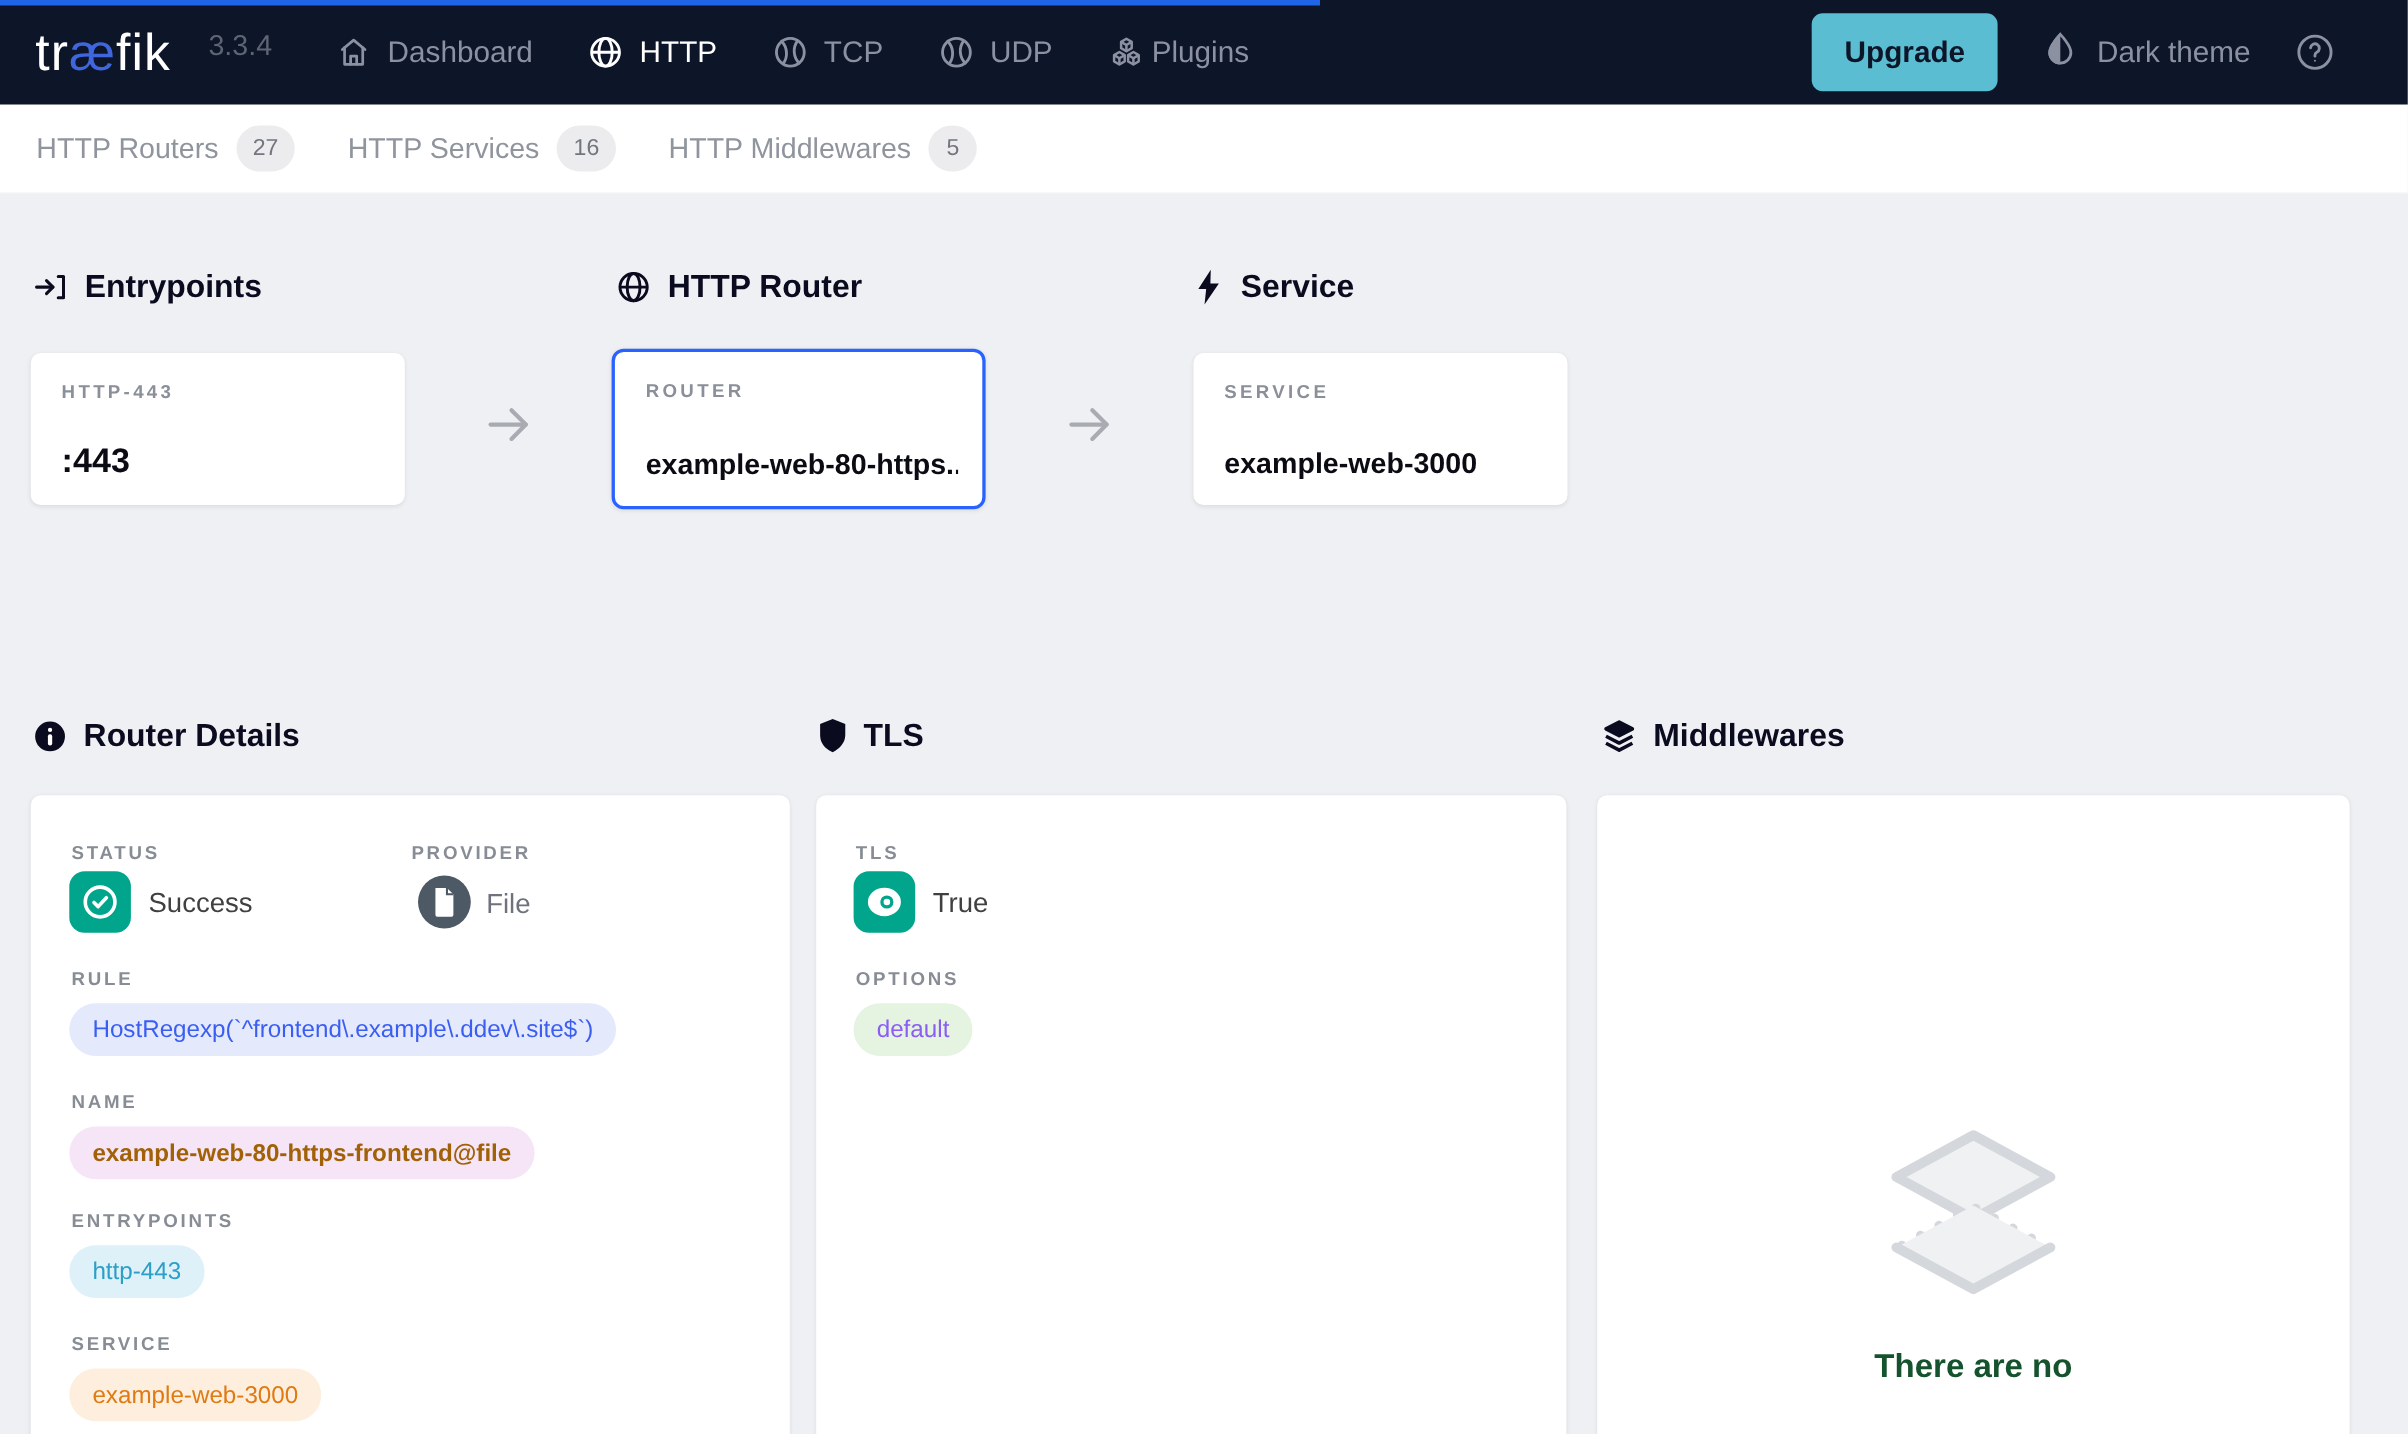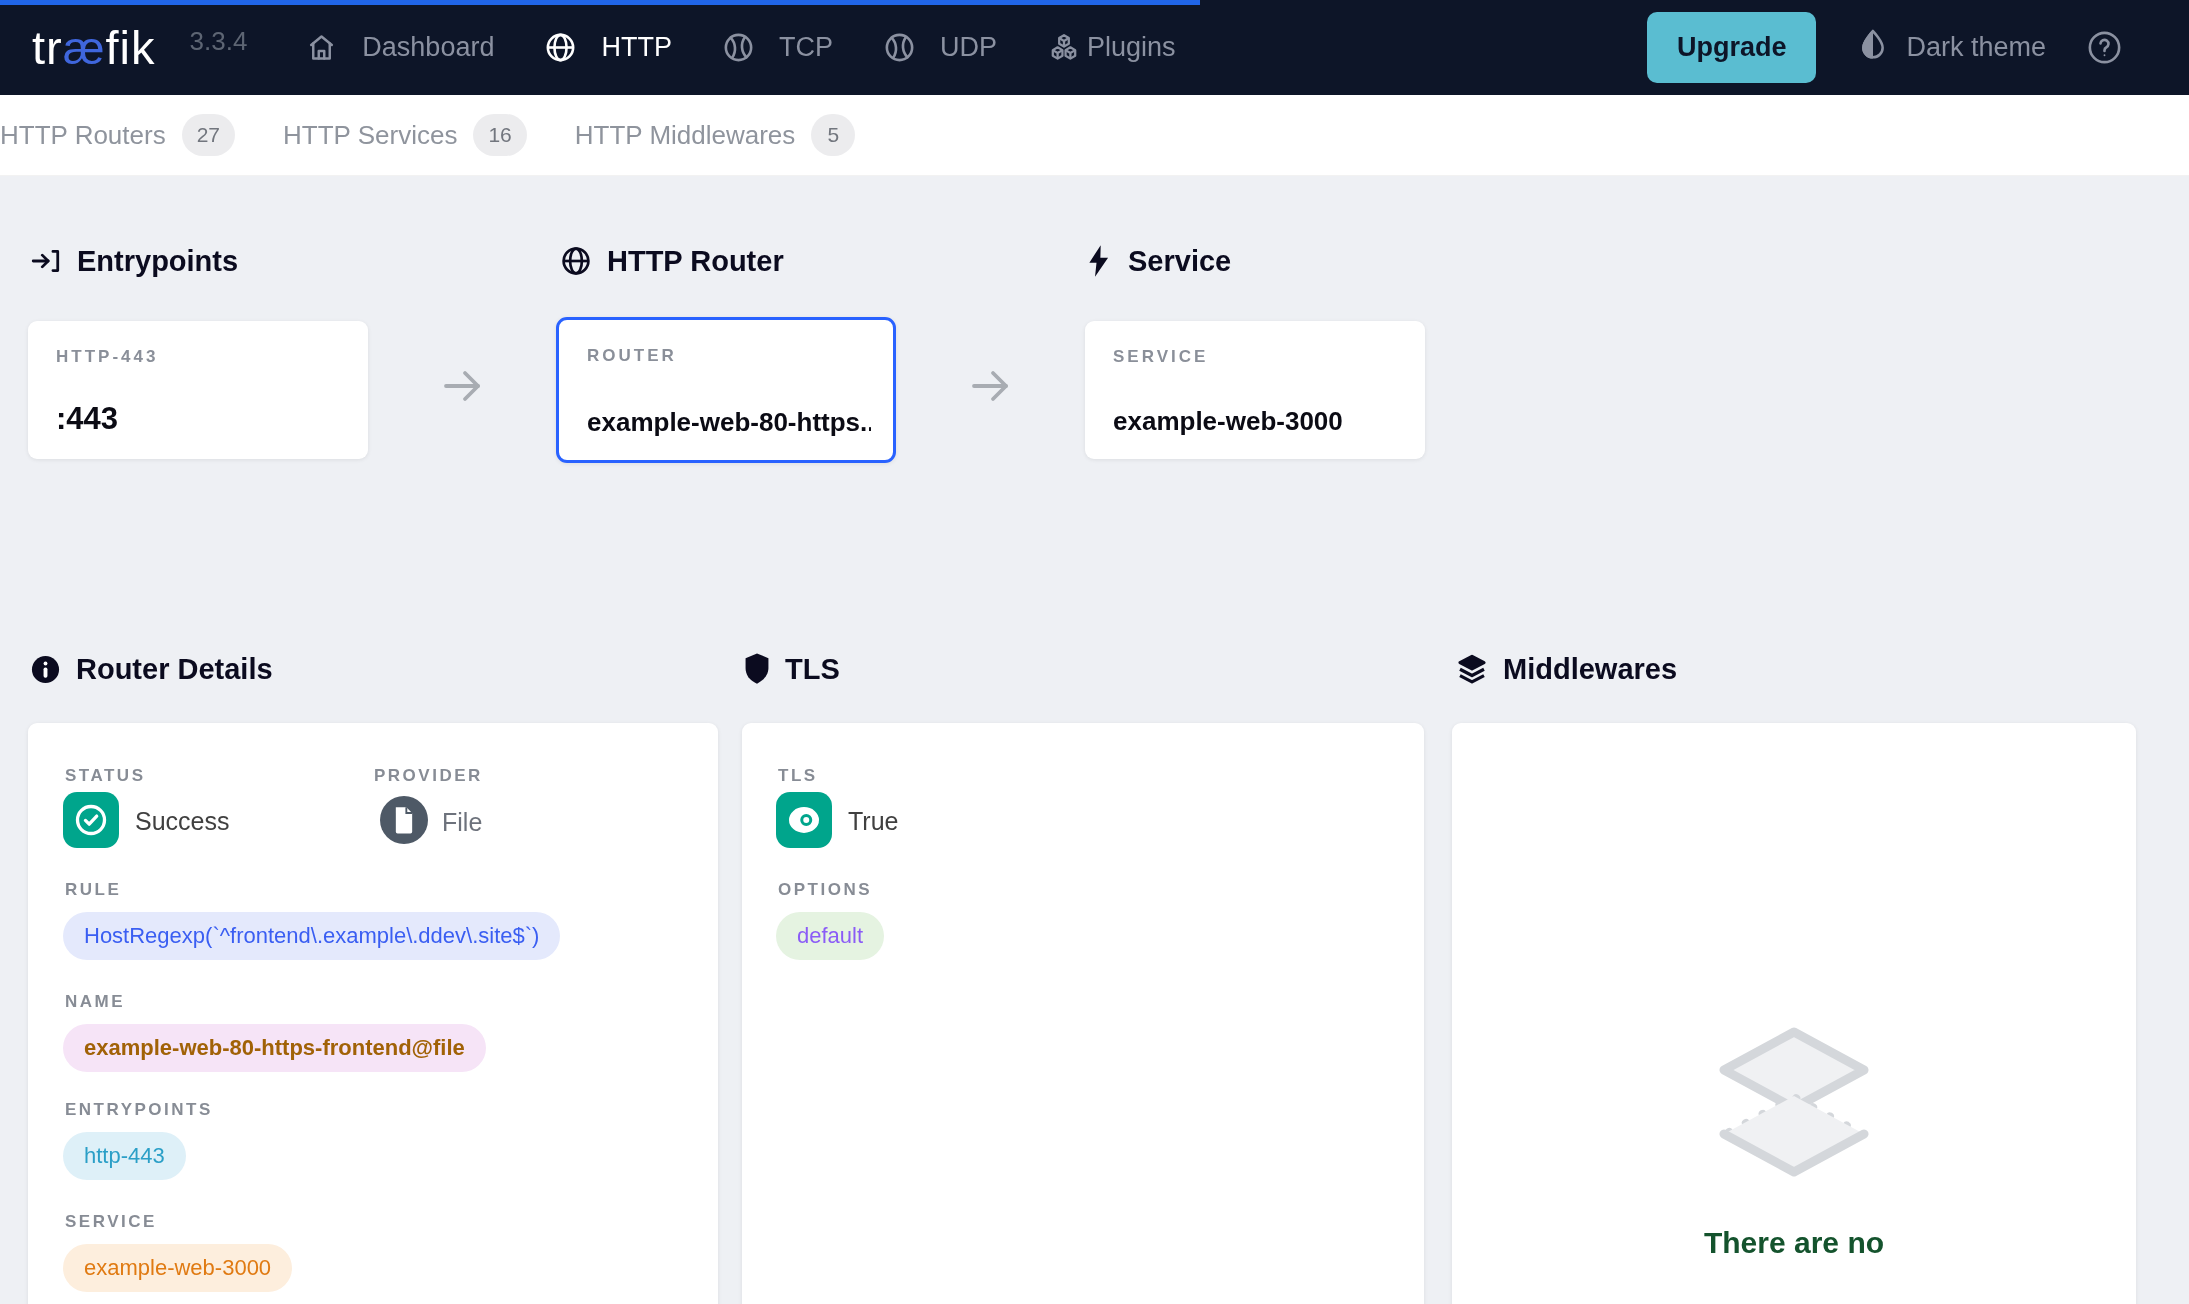--- a/index.html
+++ b/index.html
@@ -19,40 +19,40 @@
     background:#0d1528; display:flex; align-items:center;
     padding:0 66px 0 32px; z-index:20;
   }
   .brand { display:flex; align-items:flex-start; cursor:pointer;gap:16px; }
   .logo { font-size:47px; font-weight:400; color:#ffffff; letter-spacing:1px; }
   .logo .ae { color:#3f66dd; font-weight:500; }
   .version { font-size:26px; color:#5d6573; margin-left:18px; margin-top:6px; }
 
   .main-nav { display:flex; align-items:center; margin-left:58px; }
   .nav-item {
-    display:flex; align-items:center; gap:24px; margin-right:50px;
+    display:flex; align-items:center; gap:14px; margin-right:50px;
     font-size:27px; color:#8b91a1; cursor:pointer; white-space:nowrap;
   }
   .nav-item.tight { gap:6px; }
   .nav-item.active { color:#ffffff; }
   .nav-item svg { display:block; }
 
   .nav-right { margin-left:auto; display:flex; align-items:center; gap:40px; }
   .upgrade-btn {
     background:#5abdd1; color:#0d1528; font-size:27px; font-weight:700;
     border:none; border-radius:10px; padding:20px 30px; cursor:pointer;
     font-family:inherit;
   }
   .theme-toggle { display:flex; align-items:center; gap:16px; font-size:27px; color:#8b91a1; cursor:pointer; }
   .help-btn { color:#8b91a1; cursor:pointer; display:flex; }
 
   
   .tabbar {
     position:absolute; top:95px; left:0; width:100%; height:81px;
-    background:#ffffff; display:flex; align-items:center; 
+    background:#ffffff; display:flex; align-items:center; padding-left:33px;
     border-bottom:1px solid rgba(0,0,0,0.05); z-index:10;
   }
   .tab { display:flex; align-items:center; gap:16px; margin-right:48px; cursor:pointer; }
   .tab-label { font-size:26px; color:#8f949d; }
   .tab-badge {
     background:#ececee; color:#72767e; font-size:21px;
     border-radius:21px; padding:9px 15px; min-width:44px; text-align:center;
   }
 
   

